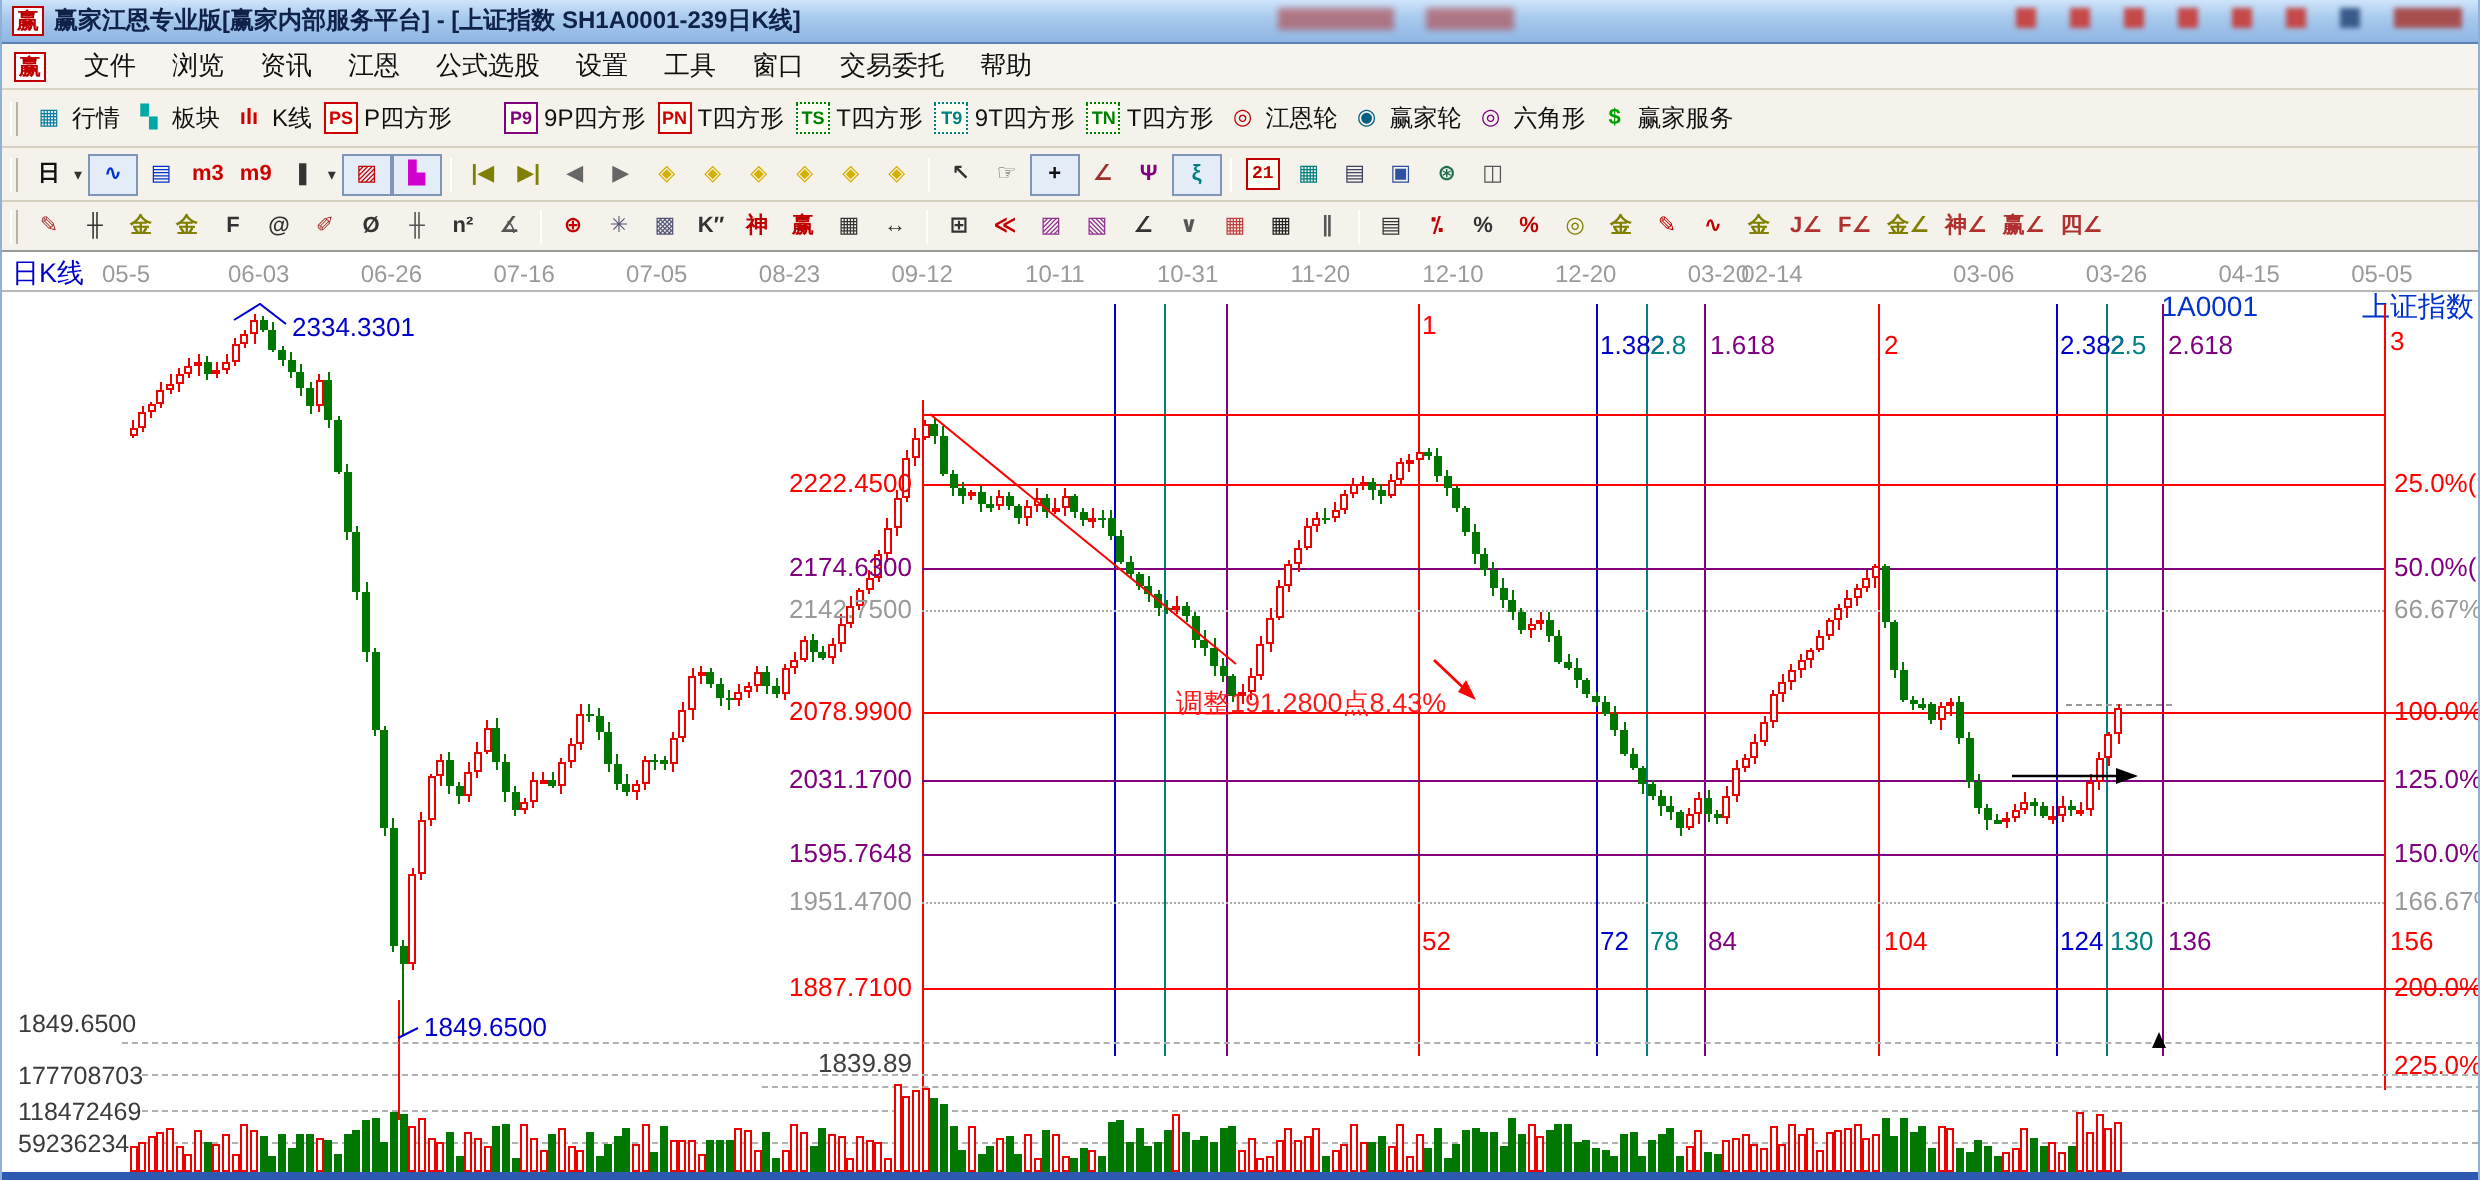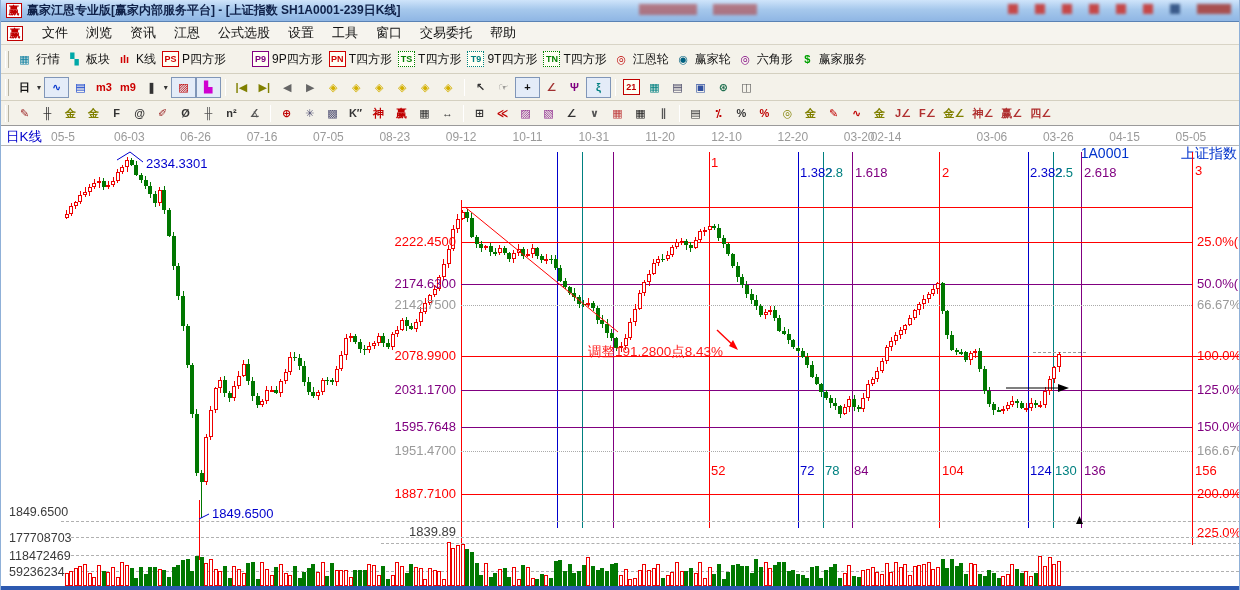--- a/index.html
+++ b/index.html
@@ -204,21 +204,21 @@
         <span class="ic" style="color: rgb(160, 48, 48);">∠</span>
       </span>
       <span class="tbtn">
         <span class="ic" style="color: rgb(128, 0, 128);">Ψ</span>
       </span>
       <span class="tbtn sel">
         <span class="ic" style="color: rgb(0, 128, 128);">ξ</span>
       </span>
       <div class="sep"></div>
       <span class="tbtn">
-        <span class="ic badge" style="color: rgb(192, 0, 0);">21</span>
+        <span class="ic badge" style="color: rgb(192, 0, 0); font-family: Liberation Mono, monospace;">21</span>
       </span>
       <span class="tbtn">
         <span class="ic" style="color: rgb(0, 128, 128);">▦</span>
       </span>
       <span class="tbtn">
         <span class="ic" style="color: rgb(64, 64, 96);">▤</span>
       </span>
       <span class="tbtn">
         <span class="ic" style="color: rgb(48, 80, 160);">▣</span>
       </span>

